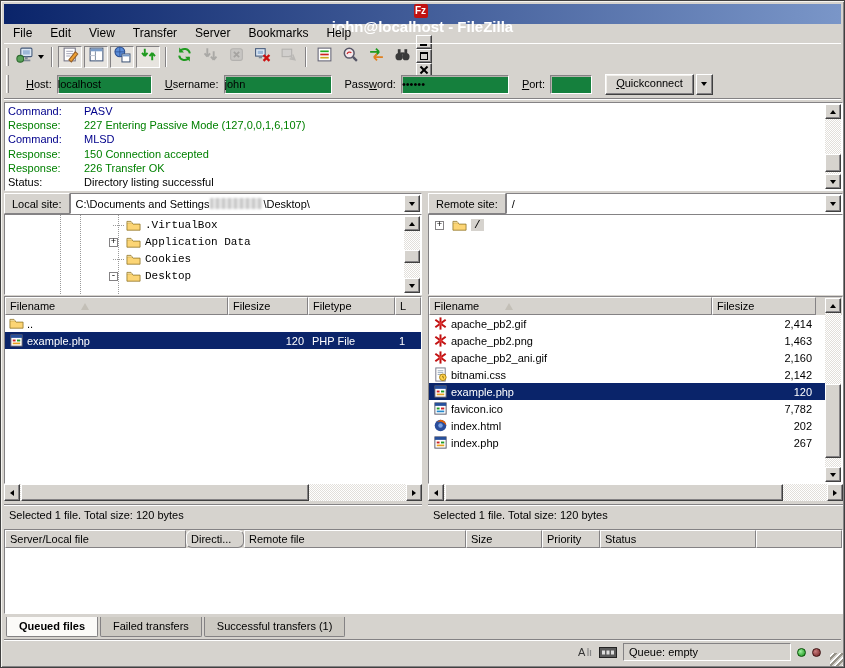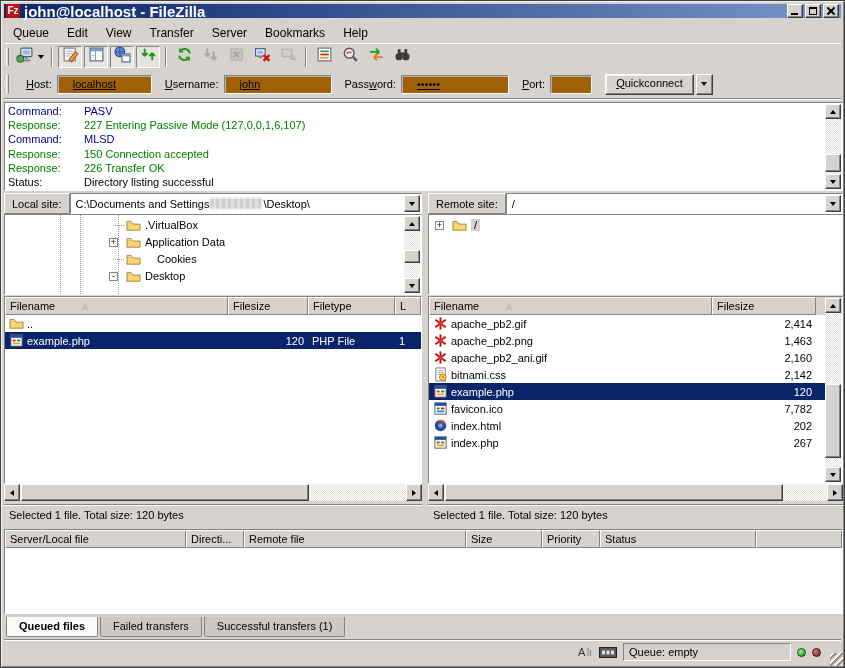--- a/index.html
+++ b/index.html
@@ -1,21 +1,21 @@
 <!DOCTYPE html>
 <html style="--tb1: #0a246a; --tb2: #7a96c8; --sel: #0a246a; --cmd: #00008b; --resp: #008000; --stat: #000000;"><head>
 <meta charset="utf-8">
 <style>
   html,body{margin:0;padding:0;background:#e9e9e9;font-family:"Liberation Sans",sans-serif;}
   *{box-sizing:border-box;}
   .window{position:relative;width:845px;height:668px;background:#d6d3ce;border:1px solid #404040;
           box-shadow:inset 1px 1px 0 #f5f4f0, inset -1px -1px 0 #848284;overflow:hidden;}
   
-  .titlebar{position:absolute;left:3px;top:3px;right:3px;height:14px;
-            background:linear-gradient(90deg,var(--tb1),var(--tb2));display:flex;align-items:center;padding:0 2px;}
+  .titlebar{position:absolute;left:3px;top:3px;right:3px;height:20px;
+            background:linear-gradient(90deg,var(--tb1),var(--tb2));display:flex;align-items:center;padding:0 2px;flex-direction:column;}
   .app-icon{width:14px;height:14px;background:#c11212;color:#fff;font-size:10px;font-weight:bold;
             line-height:14px;text-align:center;margin-right:4px;border-radius:2px;flex:none;}
   .title{color:#fff;font-weight:bold;font-size:15px;flex:1;white-space:nowrap;}
   .wbtn{width:16px;height:14px;background:#d6d3ce;border:1px solid;border-color:#fff #404040 #404040 #fff;
         box-shadow:inset -1px -1px 0 #848284;margin-left:2px;position:relative;flex:none;}
   .g-min{position:absolute;left:3px;bottom:2px;width:7px;height:2px;background:#000;}
   .g-max{position:absolute;left:3px;top:2px;width:8px;height:8px;border:1px solid #000;border-top-width:2px;}
   .g-x{position:absolute;left:2px;top:5px;width:10px;height:2px;background:#000;}
   .g-x.a{transform:rotate(45deg);} .g-x.b{transform:rotate(-45deg);}
   
@@ -27,21 +27,21 @@
   .tbtn.pressed{border:1px solid;border-color:#848284 #fff #fff #848284;background:#e7e4df;}
   .tbtn.disabled svg{filter:grayscale(1);opacity:.45;}
   .tbtn svg{width:17px;height:17px;}
   .tsep{width:2px;height:20px;border-left:1px solid #848284;border-right:1px solid #fff;margin:0 4px;flex:none;}
   .dd{width:0;height:0;border-left:3px solid transparent;border-right:3px solid transparent;border-top:4px solid #000;margin-left:5px;}
   
   .quickbar{position:absolute;left:3px;top:69px;right:3px;height:29px;display:flex;align-items:center;font-size:11px;
             border-bottom:1px solid #848284;box-shadow:0 1px 0 #fff;}
   .qlabel{margin:0 5px 0 13px;white-space:nowrap;}
   .qinput{height:19px;border:1px solid;border-color:#848284 #fff #fff #848284;box-shadow:inset 1px 1px 0 #b5b2ad;
-          background:#a16207;font:11px "Liberation Sans",sans-serif;padding:1px 15px;text-decoration:underline;}
+          background:#15803d;font:11px "Liberation Sans",sans-serif;padding:1px 0;}
   .qcbtn{height:21px;padding:2px 10px 0 10px;background:#d6d3ce;border:1px solid;border-color:#fff #404040 #404040 #fff;
          box-shadow:inset -1px -1px 0 #848284,inset 1px 1px 0 #f2f0ec;margin-left:13px;font-size:11px;white-space:nowrap;}
   .qcdd{width:17px;height:21px;background:#d6d3ce;border:1px solid;border-color:#fff #404040 #404040 #fff;
         box-shadow:inset -1px -1px 0 #848284;margin-left:2px;display:flex;align-items:center;justify-content:center;}
   
   .logpanel{position:absolute;left:3px;top:101px;width:839px;height:89px;background:#fff;
             border:1px solid;border-color:#848284 #fff #fff #848284;}
   #loglines{position:absolute;left:3px;top:1px;right:19px;bottom:1px;font-size:11px;line-height:14.2px;overflow:hidden;}
   .logline{display:flex;white-space:pre;}
   .loglabel{width:76px;flex:none;}
@@ -67,21 +67,21 @@
              display:flex;align-items:center;flex:none;}
   .sitecombo{flex:1;background:#fff;border:1px solid;border-color:#848284 #fff #fff #848284;display:flex;
              align-items:center;padding-left:5px;position:relative;white-space:pre;}
   .comboarrow{position:absolute;right:1px;top:1px;bottom:1px;width:16px;background:#d6d3ce;border:1px solid;
               border-color:#fff #404040 #404040 #fff;box-shadow:inset -1px -1px 0 #848284;display:flex;align-items:center;justify-content:center;}
   .redact{display:inline-block;width:52px;height:11px;margin:0 1px;border-radius:1px;
           background:repeating-linear-gradient(90deg,#c7c7c7 0 3px,#e6e6e6 3px 6px);filter:blur(1px);}
   .treebox{position:absolute;left:0;top:21px;right:0;height:81px;background:#fff;border:1px solid;
            border-color:#848284 #fff #fff #848284;overflow:hidden;}
   .vguide{position:absolute;top:0;bottom:0;width:0;border-left:1px dotted #9a9a9a;}
-  .trow{position:absolute;left:0;right:0;height:17px;font-size:11px;}
+  .trow{position:absolute;left:0;right:0;height:17px;font-size:11px;font-family:Liberation Mono, monospace;}
   .trow .lbl{position:absolute;top:2px;white-space:nowrap;}
   .expander{position:absolute;width:9px;height:9px;top:4px;background:#fff;border:1px solid #848284;
             font-size:9px;line-height:7px;text-align:center;}
   .hconn{position:absolute;top:8px;width:11px;border-top:1px dotted #9a9a9a;}
   .ficon{position:absolute;width:15px;height:15px;top:1px;}
   .ficon svg{width:15px;height:15px;}
   .sel-gray{background:#d6d3ce;padding:0 3px;}
   .listbox{position:absolute;left:0;top:103px;right:0;height:188px;background:#fff;border:1px solid;
            border-color:#848284 #fff #fff #848284;overflow:hidden;}
   .colhead{position:absolute;left:0;top:0;right:0;height:18px;display:flex;background:#d6d3ce;}
@@ -133,21 +133,21 @@
     <span class="wbtn">
         <span class="g-max"></span>
       </span>
     <span class="wbtn">
         <span class="g-x a"></span>
         <span class="g-x b"></span>
       </span>
   </div>
 
   <div class="menubar" id="menubar">
-      <span class="menu-item">Queue</span>
+      <span class="menu-item">File</span>
       <span class="menu-item">Edit</span>
       <span class="menu-item">View</span>
       <span class="menu-item">Transfer</span>
       <span class="menu-item">Server</span>
       <span class="menu-item">Bookmarks</span>
       <span class="menu-item">Help</span>
     </div>
   <div class="toolbar" id="toolbar">
       <span class="tgrip"></span>
       <span class="tbtn">
@@ -319,21 +319,21 @@
               <path d="M1 5 V3.6 h4.3 l1.4 1.4" fill="#ffe9a8" stroke="#8a6d1f" stroke-width="0.8"></path>
             </svg></span>
           <span class="lbl" style="left: 140px;">Application Data</span>
         </div>
         <div class="trow" style="top: 36px;">
           <span class="hconn" style="left: 108px;"></span>
           <span class="ficon" style="left: 121px;"><svg viewBox="0 0 16 16">
               <path d="M1 5 h5 l1.5 1.5 H15 V13 H1 Z" fill="#fcd575" stroke="#8a6d1f" stroke-width="0.8"></path>
               <path d="M1 5 V3.6 h4.3 l1.4 1.4" fill="#ffe9a8" stroke="#8a6d1f" stroke-width="0.8"></path>
             </svg></span>
-          <span class="lbl" style="left: 152px;">Cookies</span>
+          <span class="lbl" style="left: 140px;">Cookies</span>
         </div>
         <div class="trow" style="top: 53px;">
           <span class="expander" style="left: 104px;">-</span>
           <span class="ficon" style="left: 121px;"><svg viewBox="0 0 16 16">
               <path d="M1 5 h5 l1.5 1.5 H15 V13 H1 Z" fill="#fcd575" stroke="#8a6d1f" stroke-width="0.8"></path>
               <path d="M1 5 V3.6 h4.3 l1.4 1.4" fill="#ffe9a8" stroke="#8a6d1f" stroke-width="0.8"></path>
             </svg></span>
           <span class="lbl" style="left: 140px;">Desktop</span>
         </div>
         <div class="vscroll">
@@ -584,21 +584,21 @@
         </div>
       </div>
       <div class="panestatus">Selected 1 file. Total size: 120 bytes</div>
     </div>
 
   <div id="queuepane">
     <div class="colhead" id="queuehead">
         <div class="hcell" style="width: 181px;">
           <span>Server/Local file</span>
         </div>
-        <div class="hcell" style="width: 58px;">
+        <div class="hcell" style="width: 58px; border-radius: 6px;">
           <span>Directi...</span>
         </div>
         <div class="hcell" style="width: 222px;">
           <span>Remote file</span>
         </div>
         <div class="hcell r" style="width: 76px;">
           <span>Size</span>
         </div>
         <div class="hcell" style="width: 58px;">
           <span>Priority</span>

